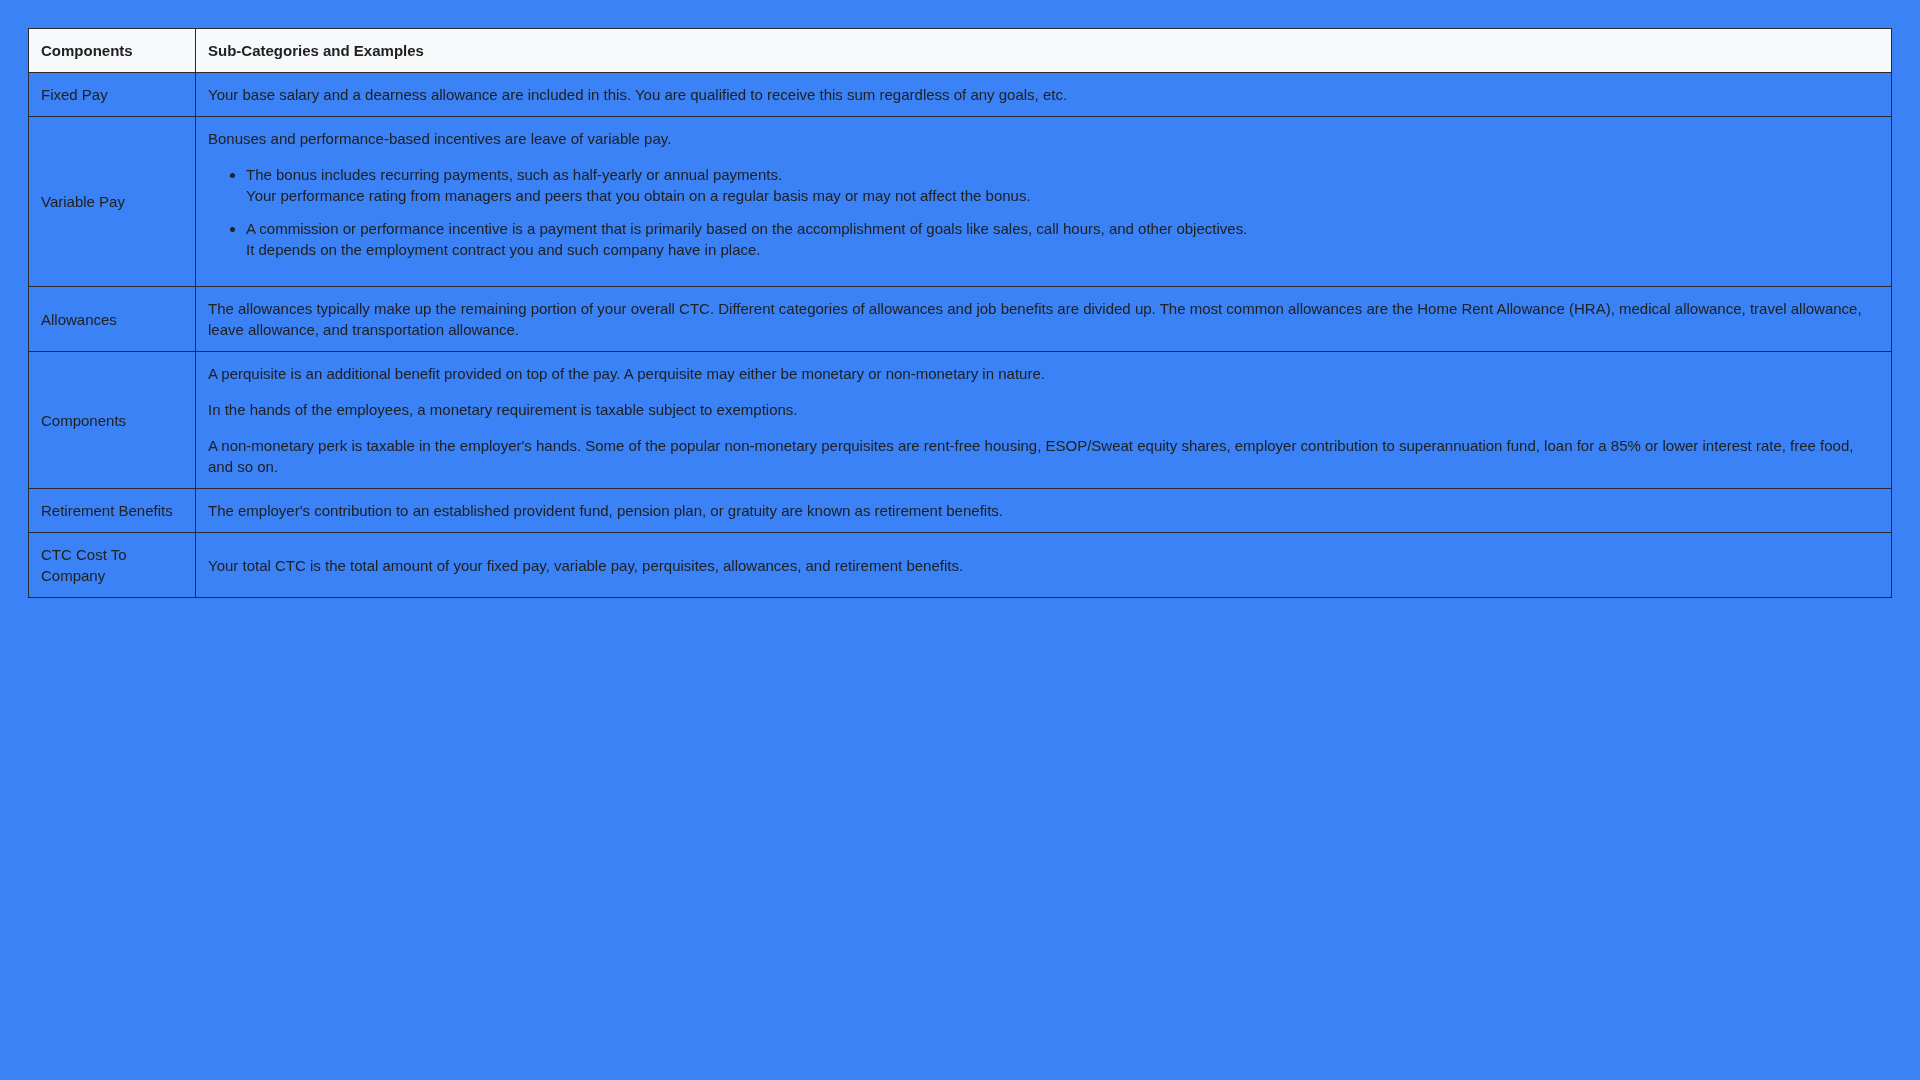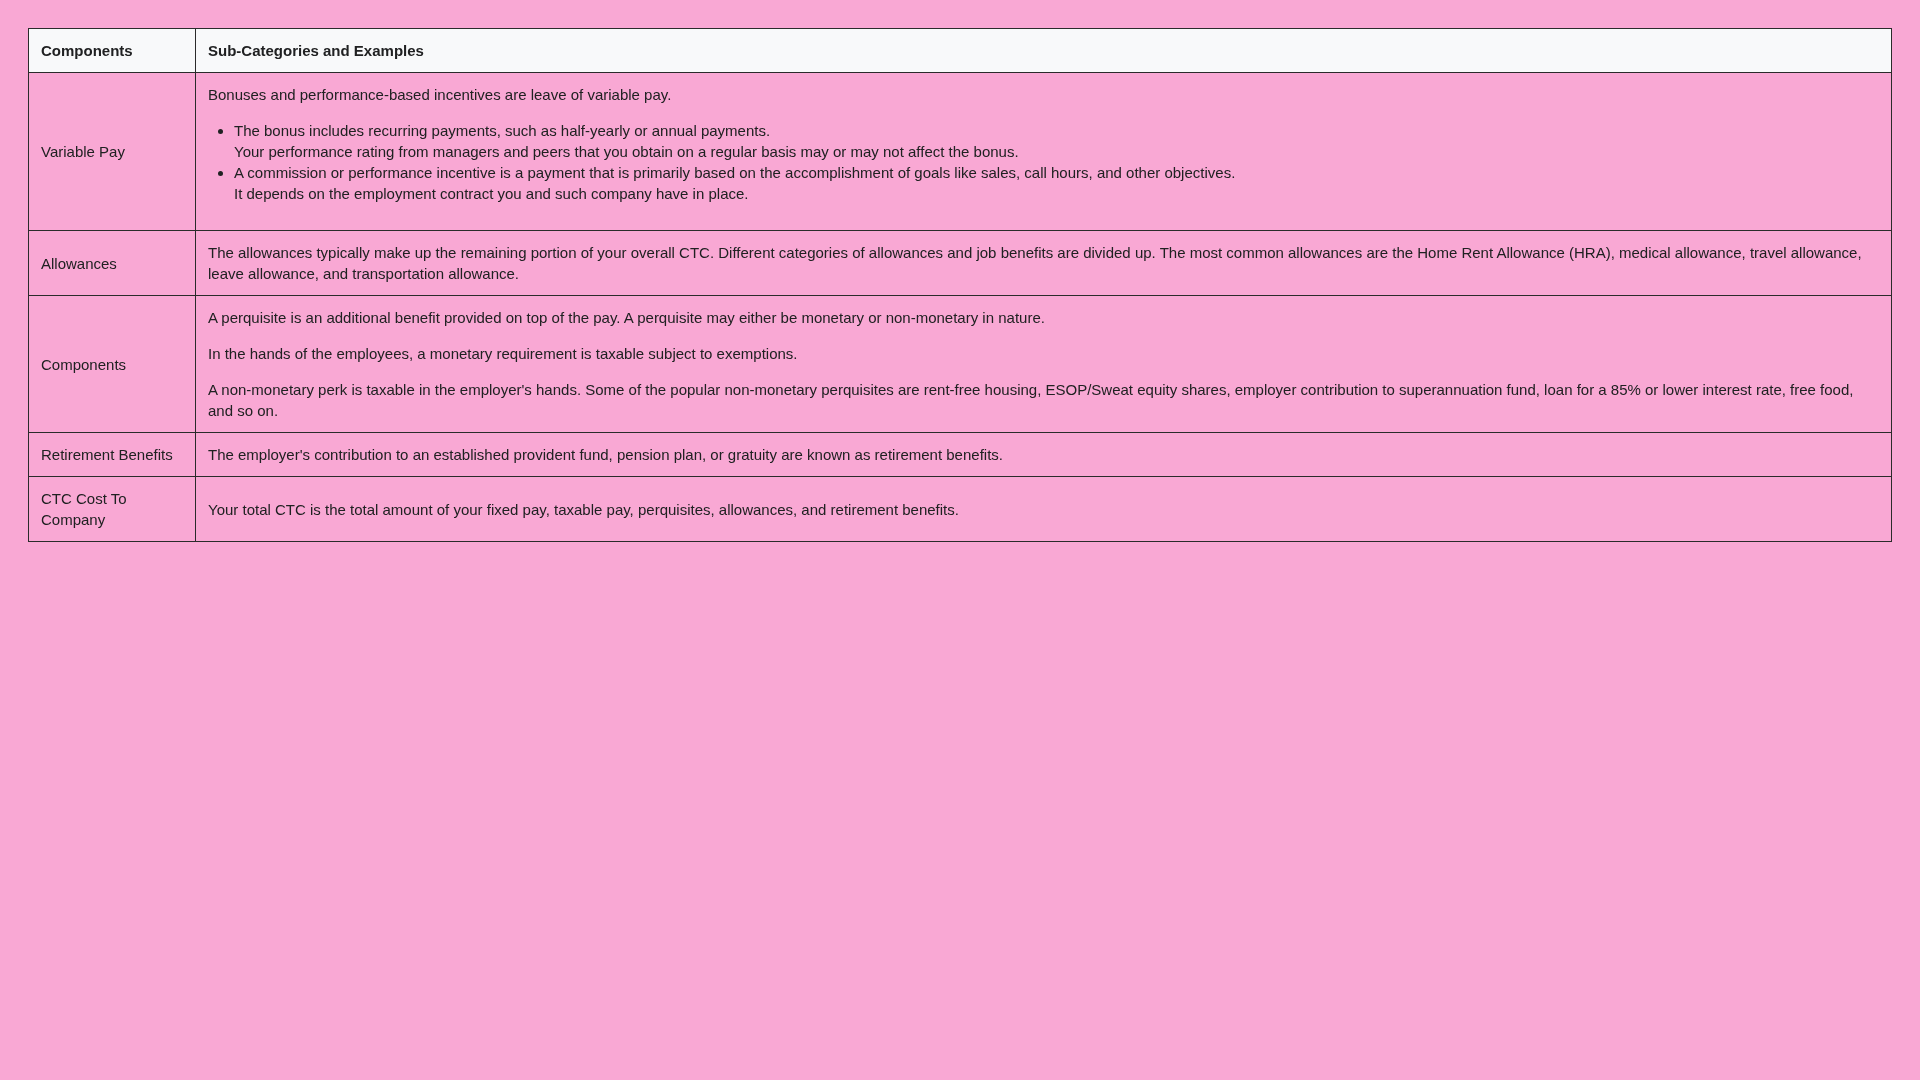--- a/index.html
+++ b/index.html
@@ -7,21 +7,21 @@
     padding: 0;
     background: #ffffff;
     font-family: "Liberation Sans", "DejaVu Sans", sans-serif;
     color: var(--text-color, #202122);
   }
   .page {
     width: 1920px;
     height: 1080px;
     box-sizing: border-box;
     padding: 28px;
-    background: #f9a8d4;
+    background: #3b82f6;
     overflow: hidden;
   }
   table.ctc-table {
     border-collapse: collapse;
     table-layout: fixed;
     width: 1864px;
     font-size: 15px;
     line-height: 1.4;
   }
   table.ctc-table col.col-component { width: 167px; }
@@ -41,38 +41,44 @@
   td.details-cell p {
     margin: 15px 0;
   }
   td.details-cell p:first-child { margin-top: 0; }
   td.details-cell p:last-child { margin-bottom: 0; }
   td.details-cell ul {
     margin: 15px 0;
     padding-left: 26px;
   }
   td.details-cell ul:last-child { margin-bottom: 15px; }
-  td.details-cell li { margin: 0; padding: 0; }
+  td.details-cell li { margin: 12px; padding: 0; }
 </style>
 </head>
 <body style="background: rgb(255, 255, 255);">
 
 <div class="page">
   <table class="ctc-table">
     <colgroup>
       <col class="col-component">
       <col class="col-details">
     </colgroup>
     <thead>
       <tr>
         <th>Components</th>
         <th>Sub-Categories and Examples</th>
       </tr>
     </thead>
     <tbody>
+        <tr>
+          <td class="component-cell">Fixed Pay</td>
+          <td class="details-cell">
+            <p>Your base salary and a dearness allowance are included in this. You are qualified to receive this sum regardless of any goals, etc.</p>
+          </td>
+        </tr>
         <tr>
           <td class="component-cell">Variable Pay</td>
           <td class="details-cell">
             <p>Bonuses and performance-based incentives are leave of variable pay.</p>
             <ul>
               <li><span>The bonus includes recurring payments, such as half-yearly or annual payments.</span><br><span>Your performance rating from managers and peers that you obtain on a regular basis may or may not affect the bonus.</span></li>
               <li><span>A commission or performance incentive is a payment that is primarily based on the accomplishment of goals like sales, call hours, and other objectives.</span><br><span>It depends on the employment contract you and such company have in place.</span></li>
             </ul>
           </td>
         </tr>
@@ -92,18 +98,18 @@
         </tr>
         <tr>
           <td class="component-cell">Retirement Benefits</td>
           <td class="details-cell">
             <p>The employer's contribution to an established provident fund, pension plan, or gratuity are known as retirement benefits.</p>
           </td>
         </tr>
         <tr>
           <td class="component-cell">CTC Cost To Company</td>
           <td class="details-cell">
-            <p>Your total CTC is the total amount of your fixed pay, taxable pay, perquisites, allowances, and retirement benefits.</p>
+            <p>Your total CTC is the total amount of your fixed pay, variable pay, perquisites, allowances, and retirement benefits.</p>
           </td>
         </tr>
       </tbody>
   </table>
 </div>
 
 </body></html>

